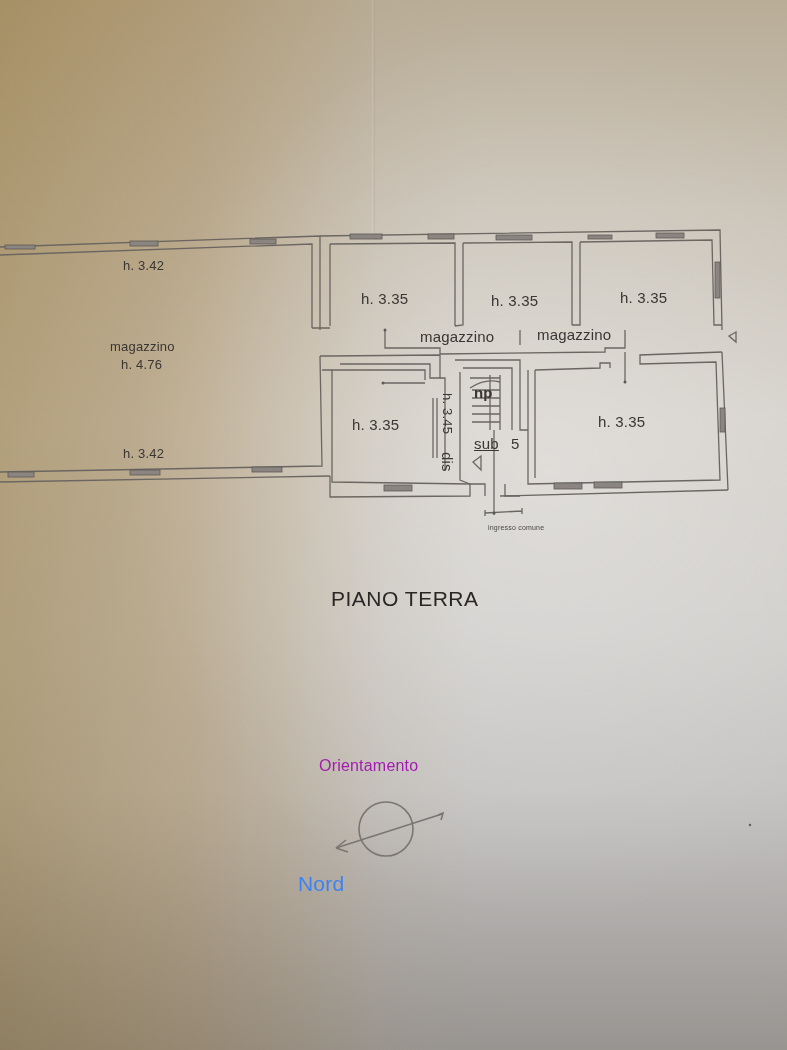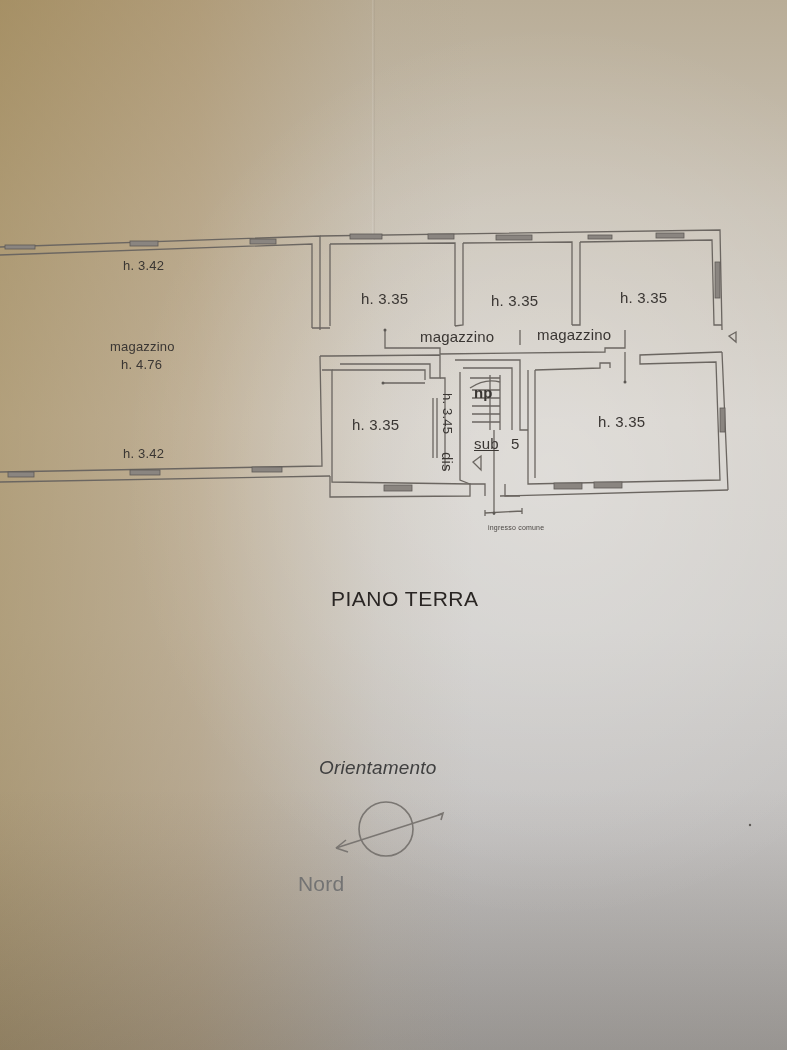--- a/index.html
+++ b/index.html
@@ -21,22 +21,22 @@
     background:linear-gradient(90deg, rgba(255,255,255,0.15), rgba(120,110,95,0.15));
   }
   svg.plan { position:absolute; left:0; top:0; }
   .lbl {
     position:absolute; color:#3a3633; white-space:nowrap;
     font-family:"Liberation Sans", sans-serif; letter-spacing:0.2px;
   }
   .sm { font-size:13px; }
   .md { font-size:15px; }
   .title { font-size:21px; color:#2a2624; letter-spacing:0.5px; }
-  .orient { font-size:19px; color:#404040;font-style:italic; }
-  .nord { font-size:21px; color:#737373; }
+  .orient { font-size:16px; color:#a21caf; }
+  .nord { font-size:21px; color:#3b82f6; }
   .vert { transform:rotate(90deg); transform-origin:left top; }
   .tiny { font-size:7px; color:#4a4643; }
 </style>
 </head>
 <body>
 
 <div class="shade"></div>
 <div class="fold"></div>
 
 <svg class="plan" width="787" height="1050" viewBox="0 0 787 1050">

